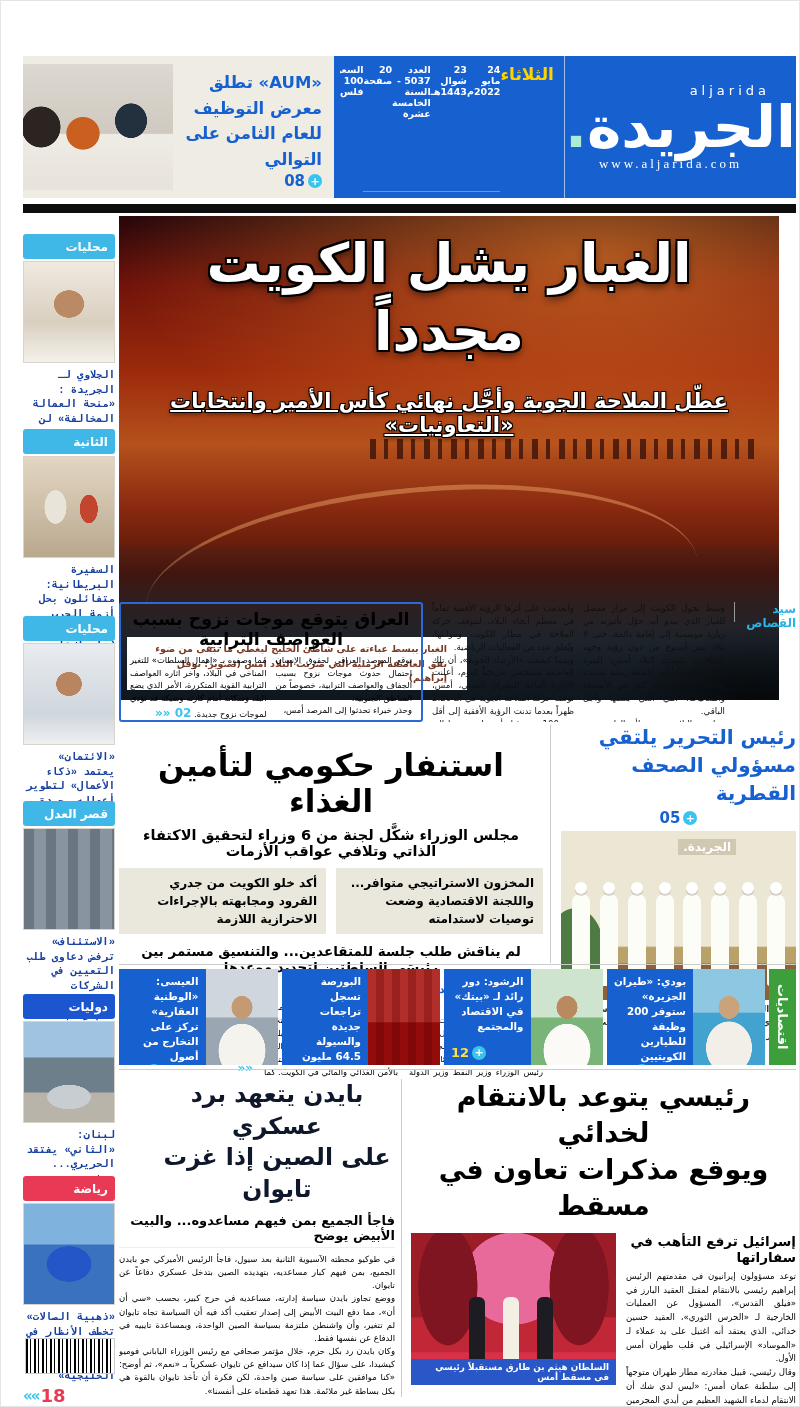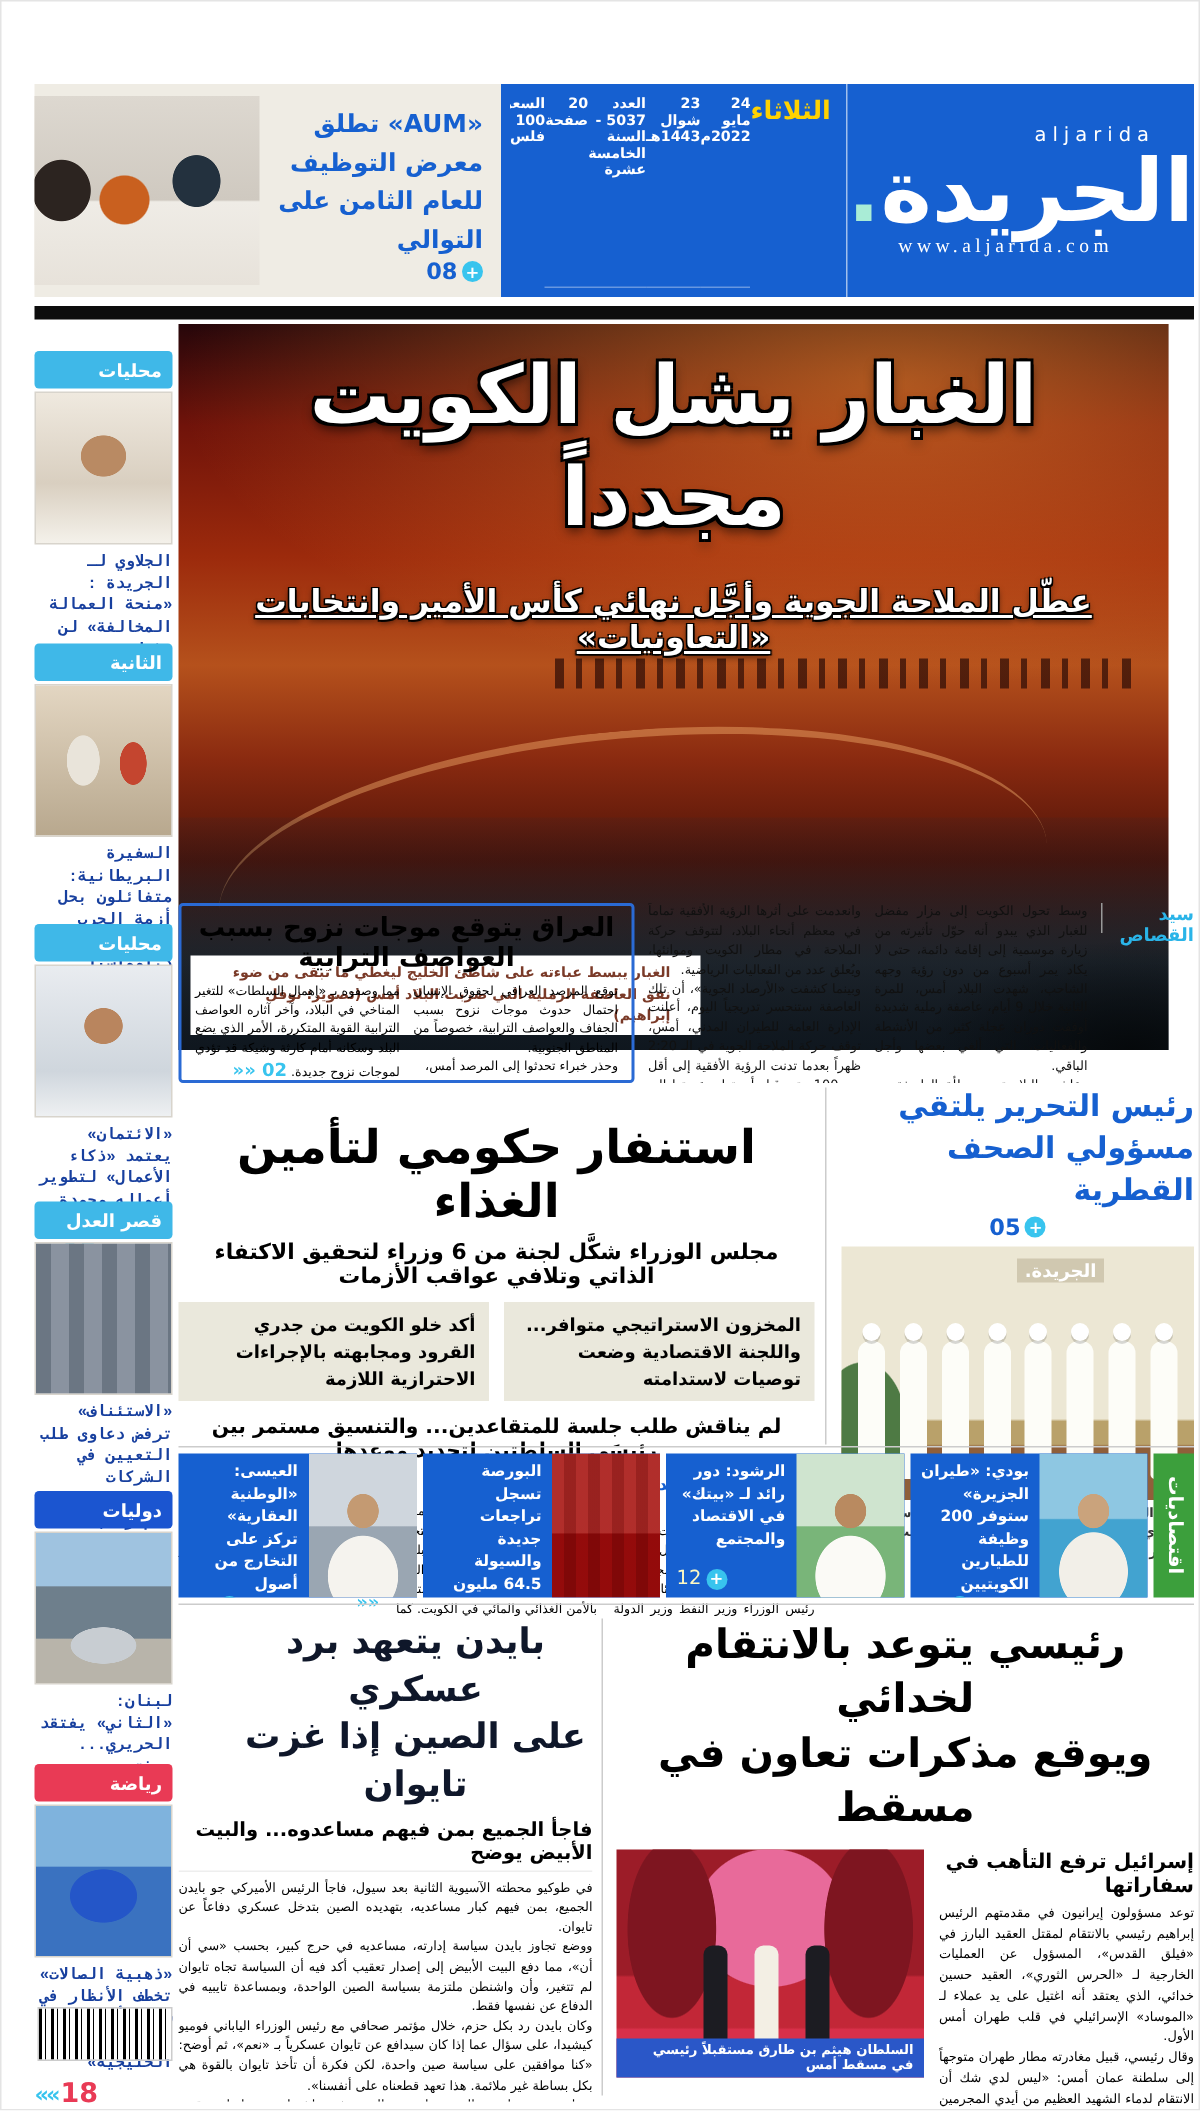--- a/index.html
+++ b/index.html
@@ -101,21 +101,21 @@
   
   .hdiv1{top:963px;left:118px;right:3px;height:1px;background:#ccc;}
   .strip{top:968px;left:118px;right:3px;height:96px;display:flex;gap:4px;}
   .stab{width:27px;background:#3c9f3c;color:#fff;display:flex;align-items:center;justify-content:center;
         writing-mode:vertical-rl;font-size:13px;font-weight:bold;letter-spacing:1px;}
   .sbox{flex:1;background:#1660d0;display:flex;overflow:hidden;}
   .sbox .sphoto{width:72px;}
   .sbox .stxt{flex:1;padding:5px 7px;color:#fff;display:flex;flex-direction:column;justify-content:space-between;}
   .sbox .stxt .tt{font-size:10.3px;font-weight:bold;line-height:1.45;text-align:right;}
   .spage{display:flex;align-items:center;gap:3px;direction:ltr;justify-content:flex-start;}
-  .spage .num{color:#fef9c3;font-size:13px;font-weight:normal;}
+  .spage .num{color:#fde047;font-size:13px;font-weight:bold;}
   .ep1{background:radial-gradient(55% 45% at 50% 40%,#caa37c 0 26%,transparent 27%),radial-gradient(70% 60% at 50% 82%,#f2efe8 0 45%,transparent 46%),linear-gradient(180deg,#8ec7e2 0 45%,#42a3d0 46%);}
   .ep2{background:radial-gradient(55% 45% at 50% 40%,#b98a60 0 26%,transparent 27%),radial-gradient(70% 60% at 50% 85%,#fbfaf6 0 46%,transparent 47%),linear-gradient(180deg,#cfe4cf 0 50%,#79b579 51%);}
   .ep3{background:repeating-linear-gradient(90deg,#c23434 0 8px,#a82626 8px 16px),linear-gradient(180deg,#e8e2d2 0 55%,#c23434 56%);background-blend-mode:multiply;}
   .ep4{background:radial-gradient(55% 45% at 50% 40%,#c49a72 0 26%,transparent 27%),radial-gradient(70% 60% at 50% 85%,#f5f3ee 0 46%,transparent 47%),linear-gradient(180deg,#cfd6dd 0 50%,#9aa6b2 51%);}
   
   .hdiv2{top:1068px;left:118px;right:3px;height:1px;background:#ccc;}
   .biden{top:1078px;left:118px;width:276px;height:322px;overflow:hidden;}
   .biden .t{font-size:23.5px;font-weight:bold;text-align:center;line-height:1.35;color:#0f172a;margin-left:40px;}
   .biden .st{font-size:13px;font-weight:bold;text-align:right;margin-top:7px;border-bottom:1px solid #eee;padding-bottom:4px;}
   .biden .body{margin-top:5px;font-size:8.5px;line-height:1.55;text-align:justify;}

